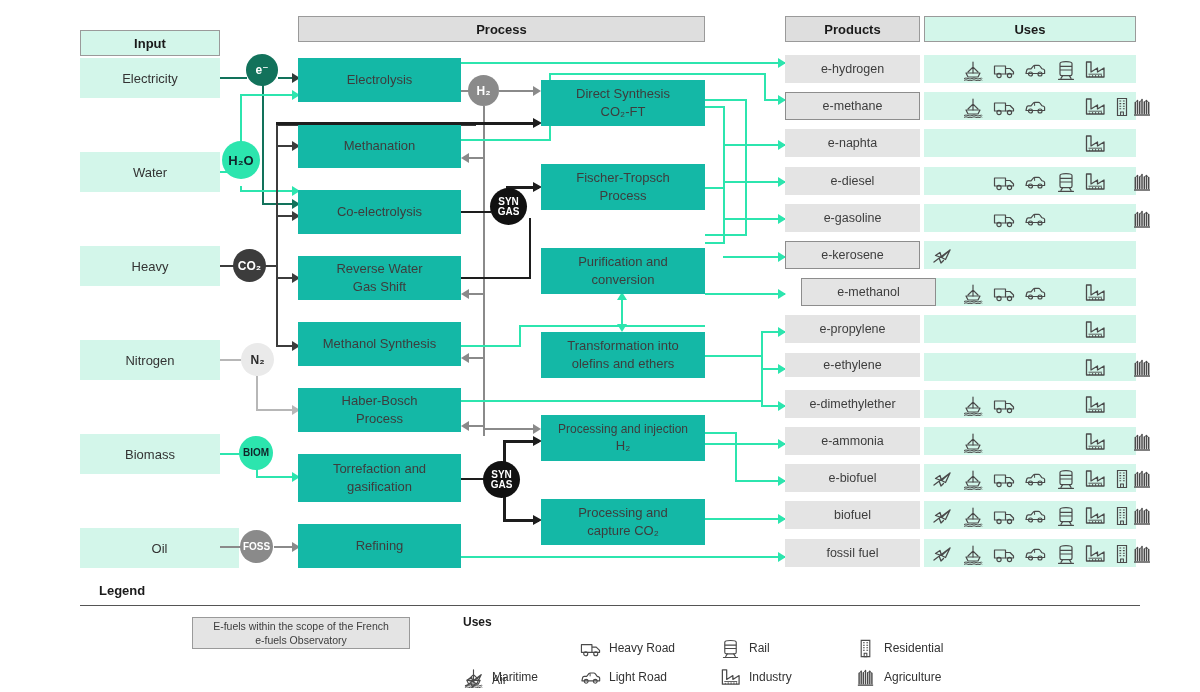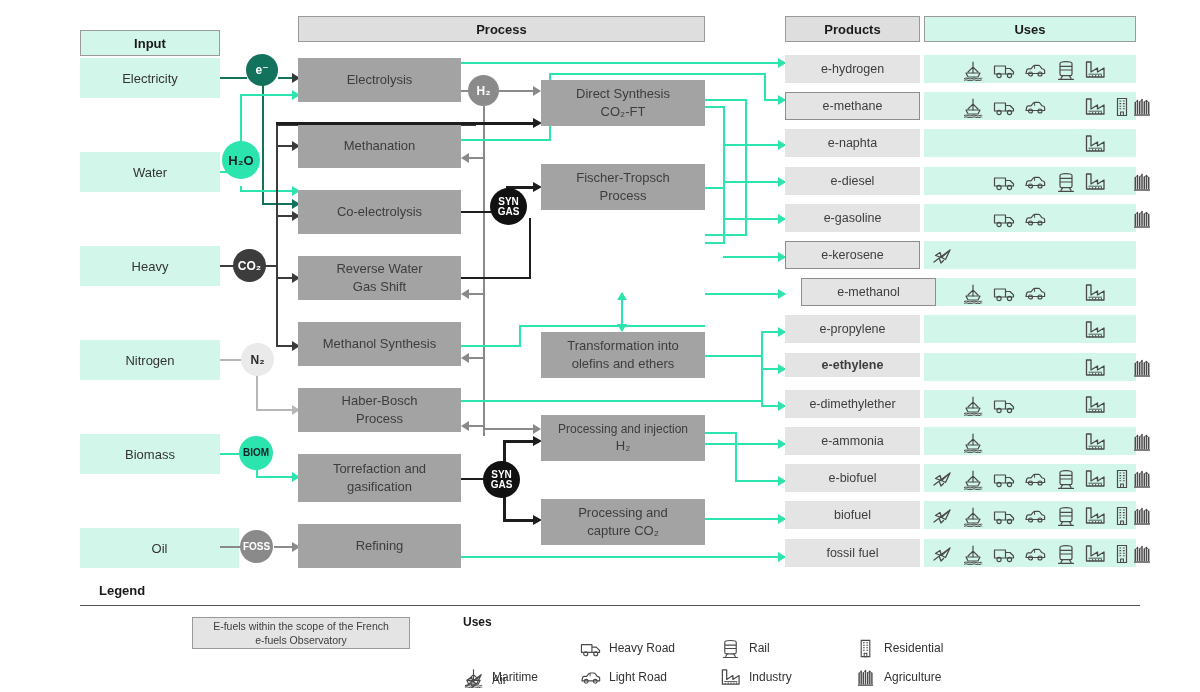--- a/index.html
+++ b/index.html
@@ -12,21 +12,21 @@
        font-size:13px;font-weight:bold;color:#1a1a1a;border:1px solid #9a9a9a;
        box-sizing:border-box;}
   .hdr.green{background:#d3f6ea;}
   .hdr.grey{background:#dedede;}
 
   
   .inbox{position:absolute;background:#d3f6ea;font-size:13px;color:#333;
          display:flex;align-items:center;justify-content:center;box-sizing:border-box;}
 
   
-  .pbox{position:absolute;background:#a3a3a3;font-size:13px;color:#3d3d3d;
+  .pbox{position:absolute;background:#14b8a6;font-size:13px;color:#3d3d3d;
         display:flex;align-items:center;justify-content:center;text-align:center;
         line-height:1.35;box-sizing:border-box;}
 
   
   .prod{position:absolute;background:#e4e4e4;font-size:12.5px;color:#3d3d3d;
         display:flex;align-items:center;justify-content:center;box-sizing:border-box;}
   .prod.scope{border:1px solid #8d8d8d;}
 
   
   .usesrow{position:absolute;background:#d3f6ea;box-sizing:border-box;}
@@ -257,20 +257,24 @@
   <div class="ln" style="left:461px;top:466px;width:1px;height:1px;"></div>
 
   <div class="pbox" style="left:541px;top:80px;width:164px;height:46px;flex-direction:column;">
     <span>Direct Synthesis</span>
     <span>CO₂-FT</span>
   </div>
   <div class="pbox" style="left:541px;top:164px;width:164px;height:46px;flex-direction:column;">
     <span>Fischer-Tropsch</span>
     <span>Process</span>
   </div>
+  <div class="pbox" style="left:541px;top:248px;width:164px;height:46px;flex-direction:column;">
+    <span>Purification and</span>
+    <span>conversion</span>
+  </div>
   <div class="pbox" style="left:541px;top:332px;width:164px;height:46px;flex-direction:column;">
     <span>Transformation into</span>
     <span>olefins and ethers</span>
   </div>
   <div class="pbox" style="left:541px;top:415px;width:164px;height:46px;flex-direction:column;">
     <span style="font-size:12px;">Processing and injection</span>
     <span>H₂</span>
   </div>
   <div class="pbox" style="left:541px;top:499px;width:164px;height:46px;flex-direction:column;">
     <span>Processing and</span>
@@ -527,21 +531,21 @@
           <svg viewBox="0 0 22 22">
             <use href="#ic-industry"></use>
           </svg>
         </div>
         <div class="usecell" style="left: 207px;">
           <svg viewBox="0 0 22 22">
             <use href="#ic-agriculture"></use>
           </svg>
         </div>
       </div>
-      <div class="prod" style="left: 785px; top: 353px; width: 135px; height: 24px; font-weight: bold;">
+      <div class="prod" style="left: 785px; top: 353px; width: 135px; height: 24px;">
         <span>e-ethylene</span>
       </div>
       <div class="usesrow" style="left: 924px; top: 390px; width: 212px; height: 28px;">
         <div class="usecell" style="left: 38px;">
           <svg viewBox="0 0 22 22">
             <use href="#ic-maritime"></use>
           </svg>
         </div>
         <div class="usecell" style="left: 69px;">
           <svg viewBox="0 0 22 22">

